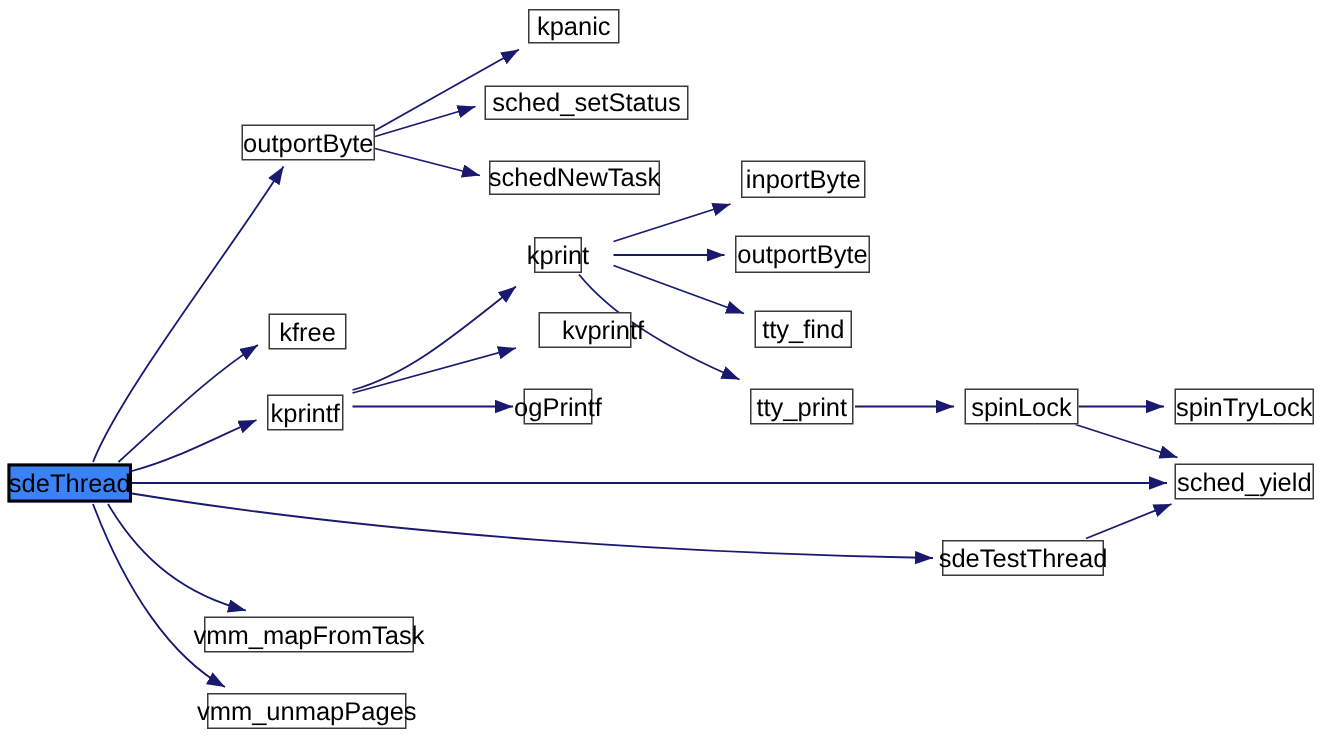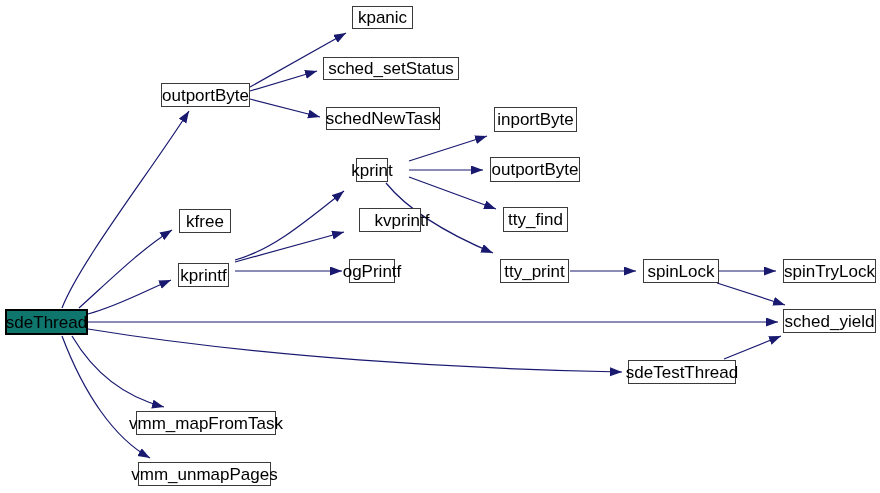--- a/index.html
+++ b/index.html
@@ -30,21 +30,21 @@
     color: #000000;
     font-size: 17px;
     line-height: 1;
     display: flex;
     align-items: center;
     justify-content: center;
     white-space: nowrap;
     cursor: pointer;
   }
   .node.root {
-    background: #0f766e;
+    background: #3b82f6;
     border: 2px solid #000000;
     cursor: default;
   }
   .edge {
     fill: none;
     stroke: #191970;
     stroke-width: 1.2px;
   }
 </style>
 </head>

